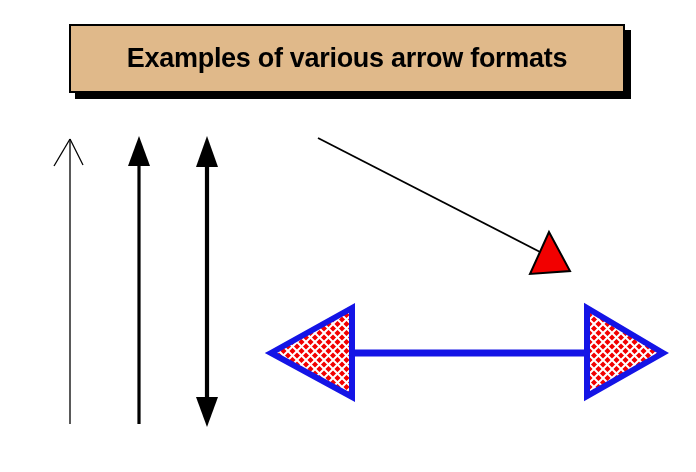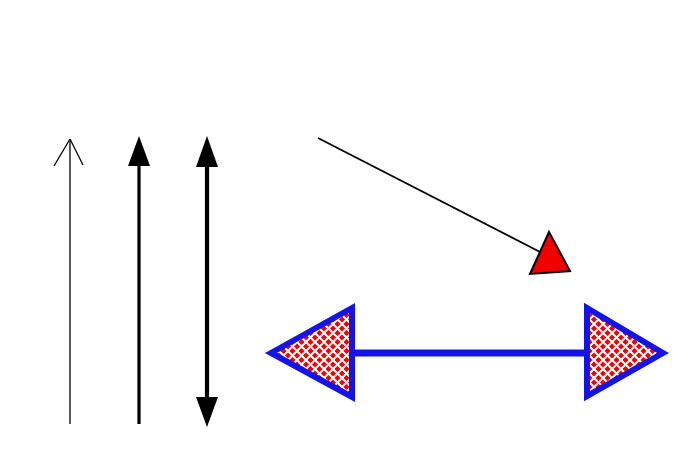--- a/index.html
+++ b/index.html
@@ -84,14 +84,17 @@
       <polygon class="red-head" points="549,232 530,274 570,271"></polygon>
     </g>
 
     <g>
       <line class="blue-shaft" x1="349" y1="353" x2="591" y2="353"></line>
       <polygon class="weave-head" points="271,353 352,308 352,397"></polygon>
       <polygon class="weave-head" points="663,353 587,308 587,396"></polygon>
     </g>
   </svg>
 
+  <div class="title-box">
+    <span class="title-text">Examples of various arrow formats</span>
+  </div>
 
 </div>
 
 </body></html>

